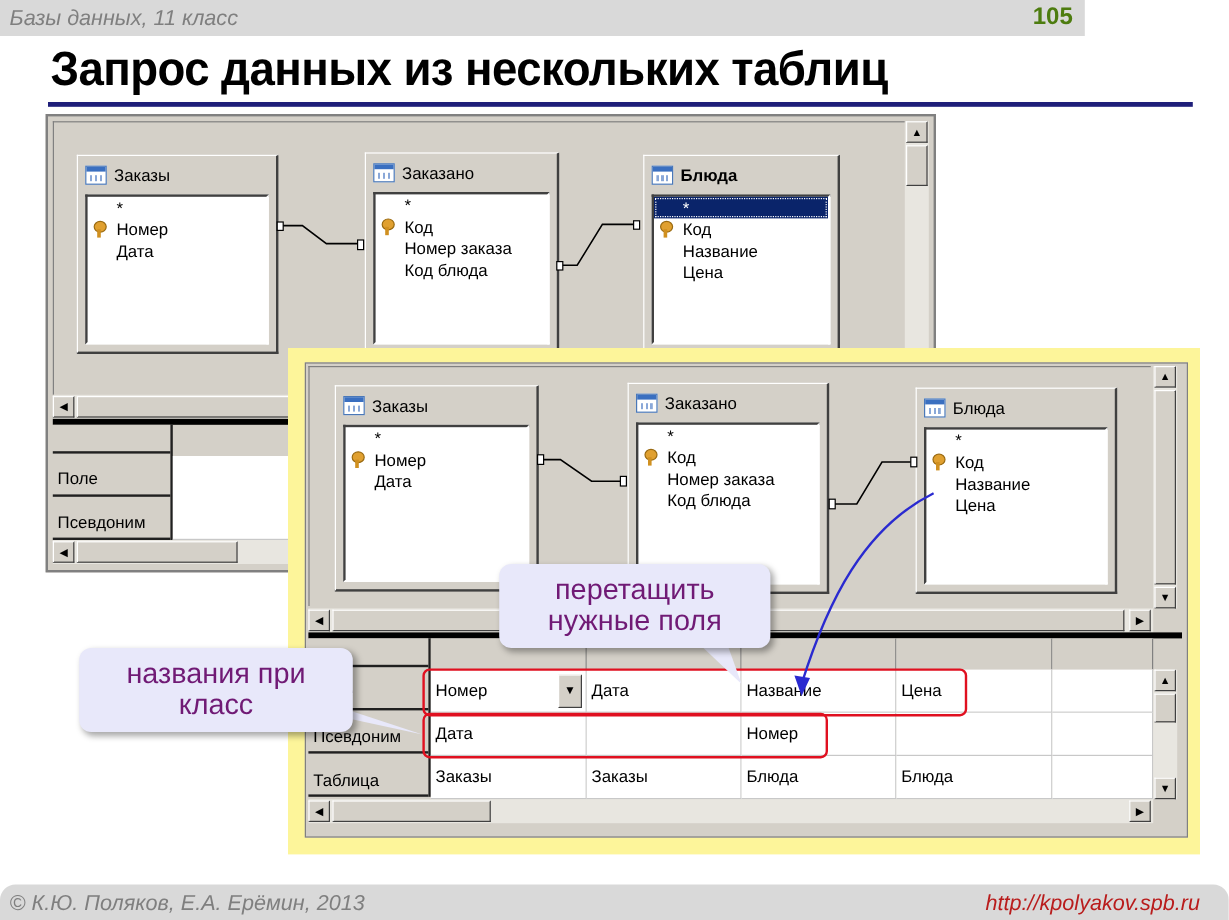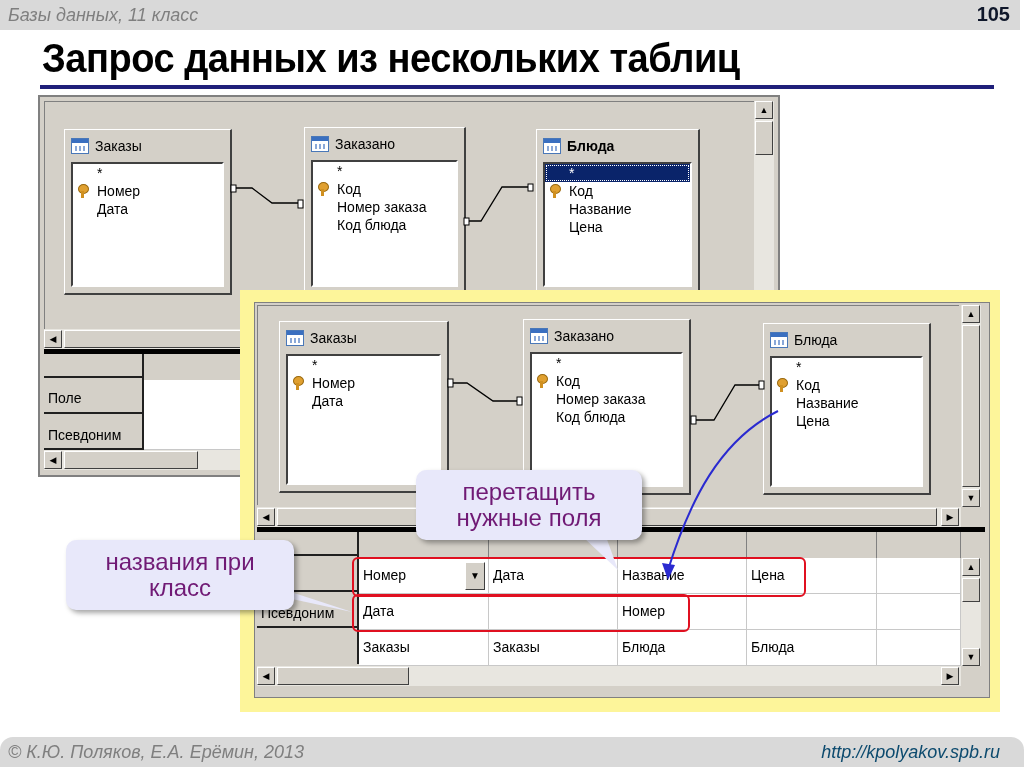--- a/index.html
+++ b/index.html
@@ -1,27 +1,27 @@
 <!DOCTYPE html>
 <html><head>
 <meta charset="utf-8">
 <style>
   * { box-sizing: border-box; margin: 0; padding: 0; }
   html, body { width: 1024px; height: 767px; overflow: hidden; background: #ffffff; }
   body { position: relative; font-family: "Liberation Sans", sans-serif; }
 
   
-  .topbar { position: absolute; left: 0; top: 0; width: 1020px; height: 30px; background: #d9d9d9; padding-left: 32px; }
+  .topbar { position: absolute; left: 0; top: 0; width: 904px; height: 30px; background: #d9d9d9; padding-left: 32px; }
   .topbar .course { position: absolute; left: 8px; top: 5px; font-size: 18px; font-style: italic; color: #7f7f7f; }
-  .topbar .pagenum { position: absolute; right: 10px; top: 3px; font-size: 20px; font-weight: bold; color: #0f172a; }
+  .topbar .pagenum { position: absolute; right: 10px; top: 3px; font-size: 20px; font-weight: bold; color: #4d7c0f; }
   .title { position: absolute; left: 42px; top: 36px; font-size: 40px; font-weight: bold; color: #000; letter-spacing: -0.5px; transform: scaleX(0.95); transform-origin: left; }
   .title-rule { position: absolute; left: 40px; top: 85px; width: 954px; height: 4px; background: #1f1f7a; }
   .footbar { position: absolute; left: 0; top: 737px; width: 1024px; height: 44px; background: #d9d9d9; border-radius: 13px; }
   .footbar .copy { position: absolute; left: 8px; top: 5px; font-size: 18px; font-style: italic; color: #7f7f7f; }
-  .footbar .url { position: absolute; right: 24px; top: 5px; font-size: 18px; font-style: italic; color: #0c4a6e; }
+  .footbar .url { position: absolute; right: 24px; top: 5px; font-size: 18px; font-style: italic; color: #b91c1c; }
 
   
   .win { position: absolute; background: #d4d0c8; }
   .tbox { position: absolute; background: #d4d0c8; border: 1px solid #ffffff; border-right: 2px solid #404040; border-bottom: 2px solid #404040; }
   .tbox .thead { position: absolute; left: 6px; top: 6px; height: 20px; display: flex; align-items: center; font-size: 14px; color: #000; }
   .tbox .thead.bold { font-weight: bold; }
   .tbl-icon { width: 18px; height: 16px; margin-right: 6px; border: 1px solid #4a78b8; background: #ffffff; position: relative; }
   .tbl-icon::before { content: ""; position: absolute; left: 0; top: 0; right: 0; height: 4px; background: #3a6fc0; }
   .tbl-icon::after { content: ""; position: absolute; left: 3px; top: 7px; width: 10px; height: 5px;
      background: repeating-linear-gradient(90deg, #8aa8d8 0 2px, transparent 2px 4px); }
@@ -197,20 +197,23 @@
 
   <div class="grid-sep" style="left:2px;top:224px;width:728px;"></div>
 
   <div class="rowhdr" style="left:2px;top:229px;width:100px;height:24px;border-bottom:2px solid #202020;"></div>
   <div class="rowhdr" style="left:2px;top:255px;width:100px;height:34px;border-bottom:2px solid #202020;">
       <span class="rl" style="top:10px;">Поле</span>
     </div>
   <div class="rowhdr" style="left:2px;top:291px;width:100px;height:34px;border-bottom:2px solid #202020;">
       <span class="rl" style="top:11px;">Псевдоним</span>
     </div>
+  <div class="rowhdr" style="left:2px;top:327px;width:100px;height:34px;border-bottom:2px solid #202020;">
+      <span class="rl" style="top:12px;">Таблица</span>
+    </div>
   <div style="position:absolute;left:102px;top:229px;width:2px;height:132px;background:#202020;"></div>
 
   <div class="colhdr" style="left:104px;top:229px;width:130px;height:26px;"></div>
   <div class="colhdr" style="left:234px;top:229px;width:129px;height:26px;"></div>
   <div class="colhdr" style="left:363px;top:229px;width:129px;height:26px;"></div>
   <div class="colhdr" style="left:492px;top:229px;width:130px;height:26px;"></div>
   <div class="colhdr" style="left:622px;top:229px;width:84px;height:26px;"></div>
 
   <div class="cell" style="left:104px;top:255px;width:130px;height:36px;"><span>Номер</span></div>
   <div class="dd-btn" style="left:210px;top:259px;">▼</div>

